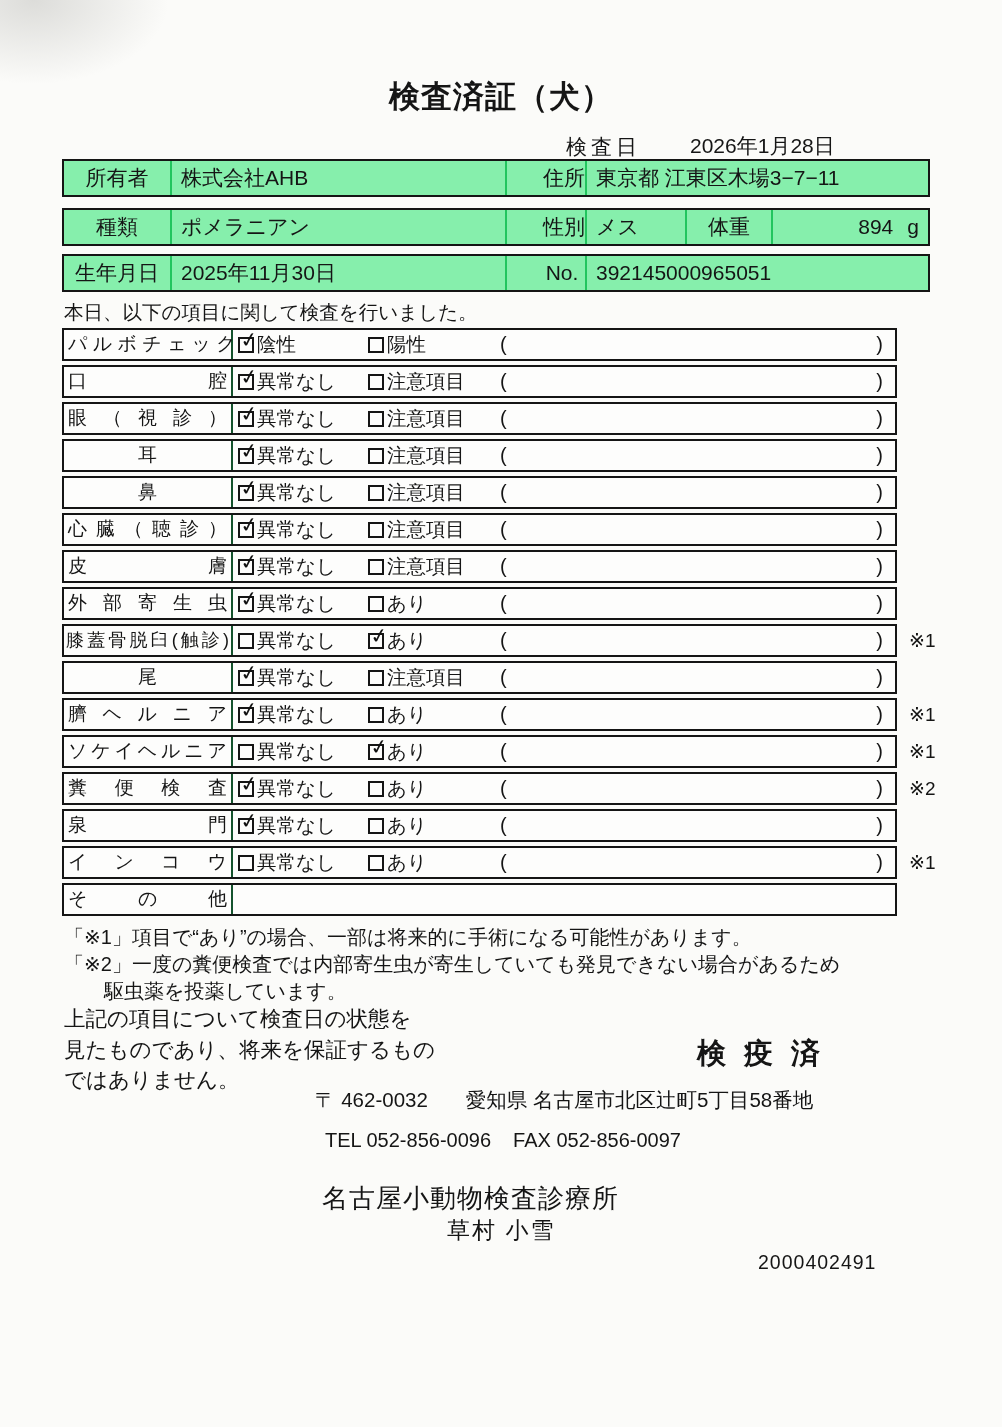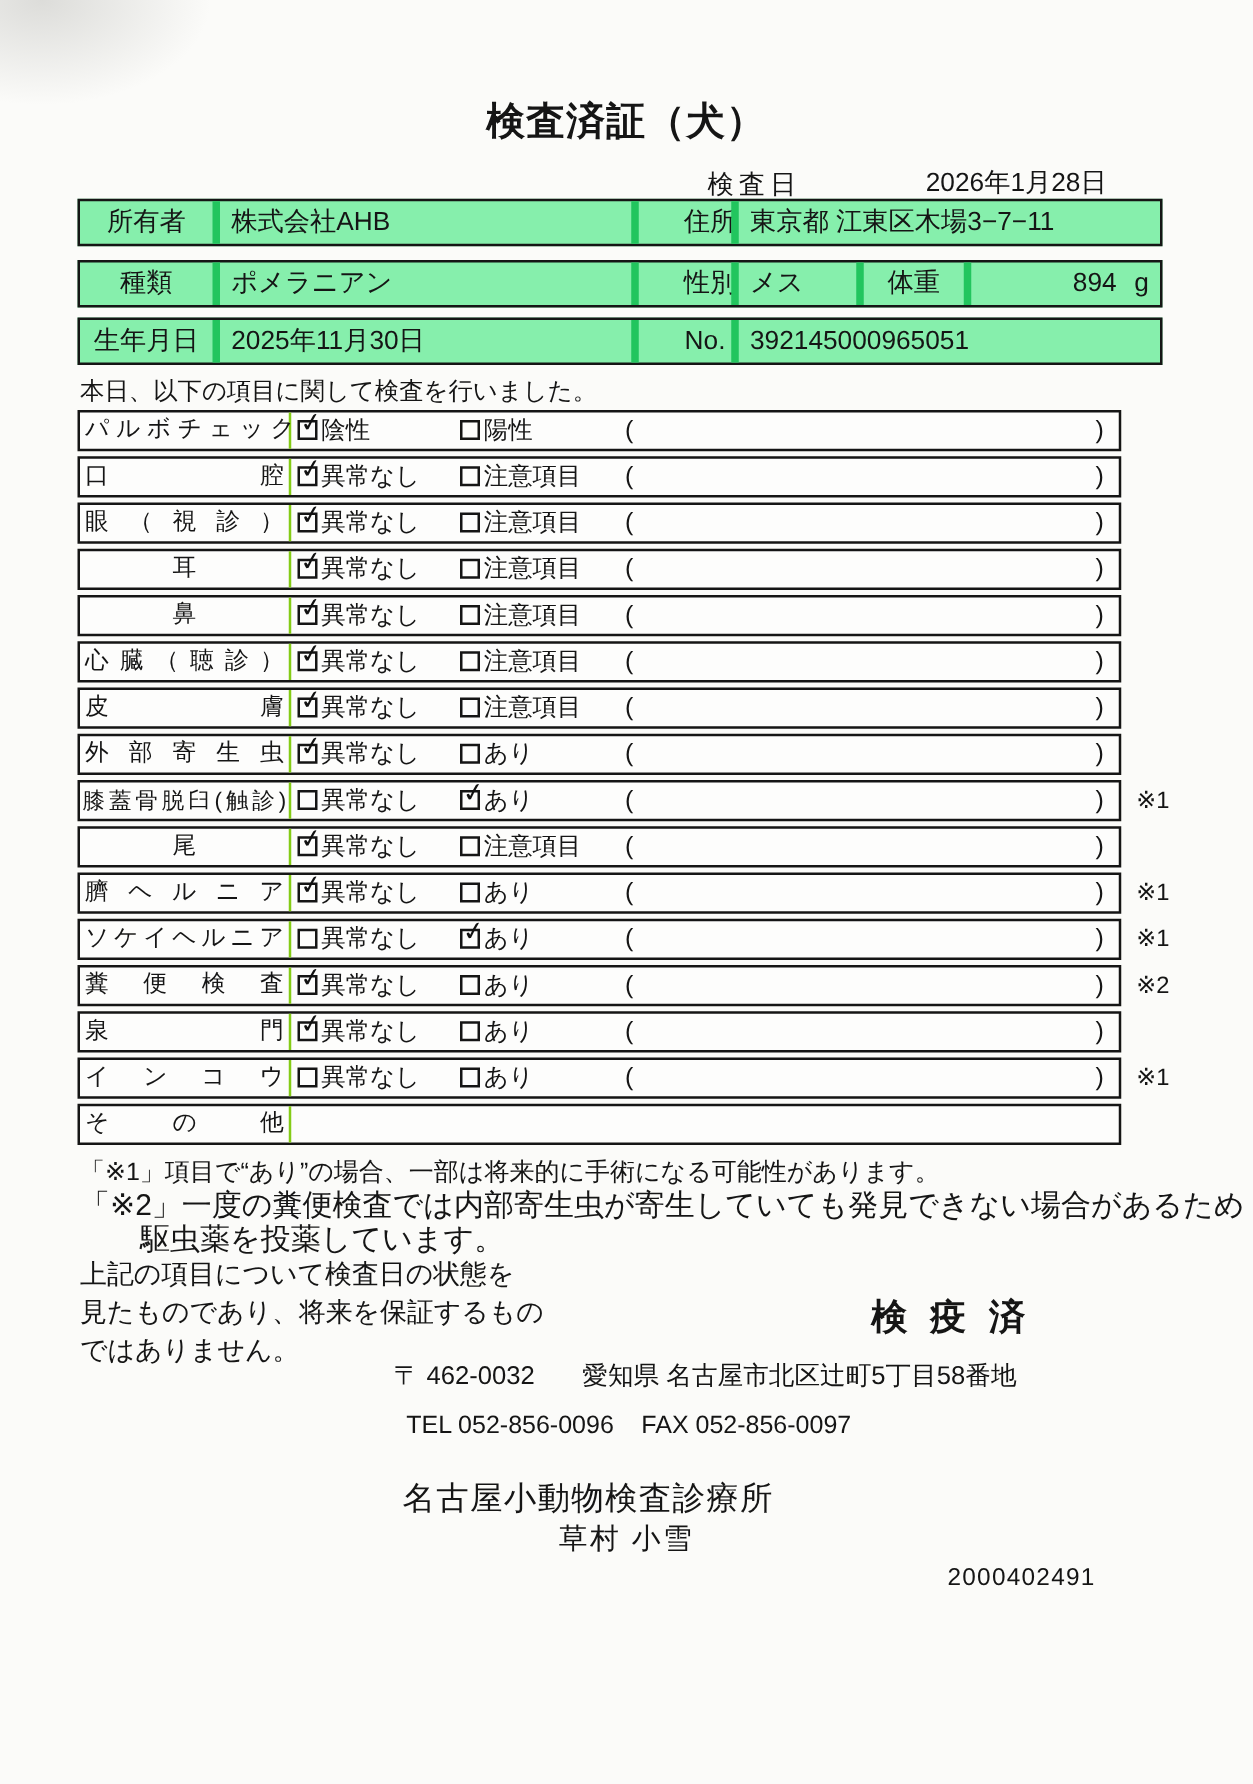--- a/index.html
+++ b/index.html
@@ -14,59 +14,59 @@
   .abs { position: absolute; }
 
   #scan-smudge{
     left:-40px; top:-45px; width:210px; height:130px;
     background: radial-gradient(ellipse at 35% 35%, rgba(150,150,145,.30), rgba(150,150,145,0) 70%);
   }
 
   #title { left:0; right:0; top:76px; text-align:center; font-size:31px; font-weight:bold; letter-spacing:1px; }
 
   #examdate-label { left:566px; top:133px; font-size:21px; letter-spacing:4px; }
-  #examdate-value { left:690px; top:132px; width:246px; text-align:center; font-size:21px; }
+  #examdate-value { left:690px; top:132px; width:246px; text-align:left; font-size:21px; }
 
   .box { position:absolute; left:62px; width:868px; height:38px; border:2px solid #151515;
          display:flex; align-items:stretch; font-size:21px; background:#86efac; }
   .cell { line-height:33px; padding:0 9px; white-space:nowrap; overflow:visible; }
-  .cell + .cell { border-left:6px solid #22c55e; }
+  .cell + .cell { border-left:2px solid #22c55e; }
   .hd { text-align:center; padding:0 4px; }
   #owner-box { top:159px; }
   #species-box { top:208px; }
   #birth-box { top:254px; }
   .w-a { width:106px; } .w-b { width:335px; } .w-c { width:80px;padding-left:36px; }
   .w-d { width:100px; }  .w-e { width:86px; padding:0 2px; }
   .w-rest { flex:1; }
   #weight-cell { text-align:right; }
   #weight-cell .unit { margin-left:14px; }
 
   #statement { left:64px; top:299px; font-size:19.5px; }
 
   #checklist { left:62px; top:328px; width:835px; }
   .chk-row { position:relative; height:33px; border:2px solid #151515; margin-bottom:4px;
              display:flex; background:#fdfdfc; }
-  .lbl { width:169px; border-right:2px solid #84cc16; line-height:28px; font-size:19px;
+  .lbl { width:169px; border-right:2px solid #14532d; line-height:28px; font-size:19px;
          padding:0 4px; text-align:justify; text-align-last:justify; white-space:nowrap; }
   .lbl.c { text-align:center; text-align-last:center; }
   .lbl.tight { letter-spacing:0; font-size:18px; padding:0 2px; }
   .cnt { position:relative; flex:1; line-height:28px; font-size:19.5px; }
   .grp { position:absolute; top:0; white-space:nowrap; }
   .g1 { left:5px; } .g2 { left:135px; }
   .po { position:absolute; left:267px; top:0; font-size:20px; }
   .pc { position:absolute; right:12px; top:0; font-size:20px; }
   .cb { display:inline-block; width:16px; height:16px; border:2px solid #151515;
         vertical-align:-2px; margin-right:3px; position:relative; background:#fdfdfc; }
   .tick { position:absolute; left:0px; top:-10px; font-size:21px; font-weight:bold;
           transform:rotate(-8deg); line-height:1; color:#111; }
   .note { position:absolute; left:845px; top:3px; font-size:19px; white-space:nowrap; }
 
   .pre { white-space:pre-line; }
   #note1 { left:64px; top:924px; font-size:20px; }
-  #note2 { left:64px; top:951px; font-size:24px; line-height:27px; }
+  #note2 { left:64px; top:951px; font-size:20px; line-height:27px; }
 
   #disclaimer { left:64px; top:1004px; font-size:21.5px; line-height:30.5px; }
   #stamp { left:697px; top:1034px; font-size:29px; font-weight:bold; letter-spacing:5px; }
 
   #addr-line { left:315px; top:1086px; font-size:20.5px; }
   #addr-line .gap { margin-left:38px; }
   #tel-line { left:325px; top:1129px; font-size:20px; }
   #tel-line .gap { margin-left:22px; }
 
   #clinic-name { left:322px; top:1181px; font-size:26px; letter-spacing:1px; }

